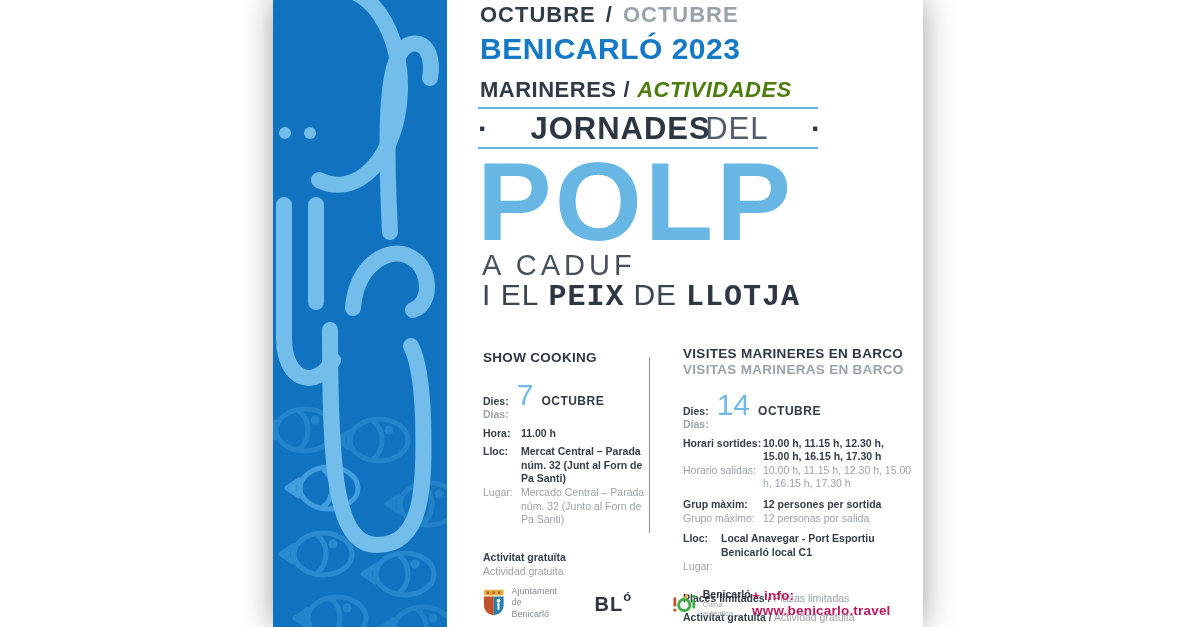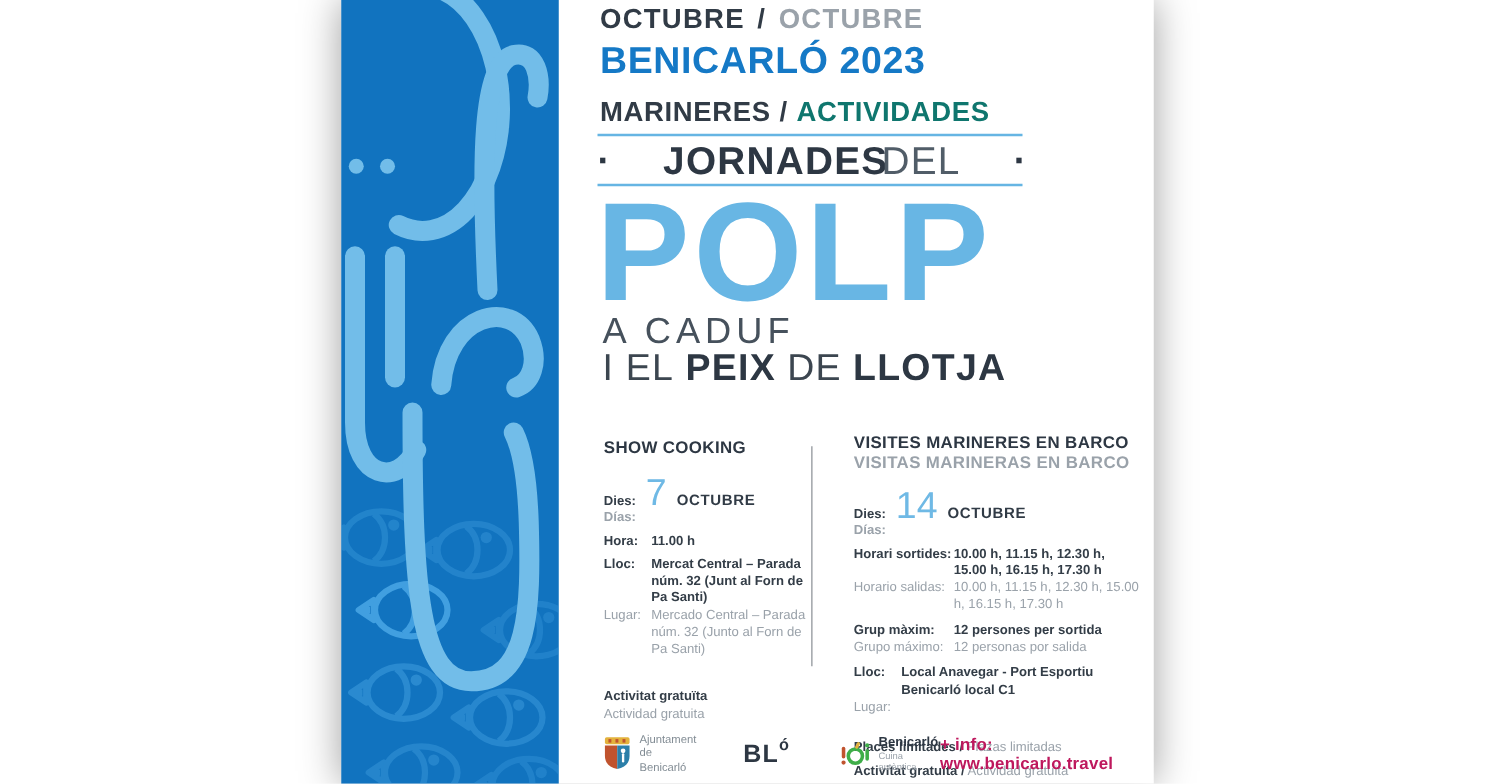--- a/index.html
+++ b/index.html
@@ -15,36 +15,36 @@
           background:#1173bf; overflow:hidden; }
   .band svg { position:absolute; left:0; top:0; }
 
   
   .hdr { position:absolute; left:207px; top:2px; width:420px; }
   .row-flex { display:flex; align-items:baseline; }
   .months { gap:10px; font-size:22px; font-weight:800; letter-spacing:1px; color:#313b46; }
   .months .gray { color:#9aa2aa; }
   .cityyear { margin-top:4px; font-size:30px; font-weight:800; letter-spacing:.5px; color:#1579c6; }
   .acts { margin-top:11px; gap:7px; font-size:22px; font-weight:800; letter-spacing:.5px; color:#313b46; }
-  .acts .gray { color:#0f766e; }
+  .acts .gray { color:#4d7c0f;font-style:italic; }
   .hairline { position:absolute; left:205px; width:340px; height:0; border-top:2px solid #66b5e3; }
   .hl1 { top:107px; } .hl2 { top:147px; }
   .jornades { position:absolute; left:205px; top:111px; width:343px; display:flex;
               align-items:center; justify-content:space-between; font-size:31px; color:#2d3743; }
   .jornades .dot { font-weight:800; font-size:30px; }
   .jornades .b { font-weight:800; letter-spacing:1px; }
   .jornades .l { font-weight:400; color:#515d68; letter-spacing:1px; margin-left:-48px; }
   .polp { position:absolute; left:204px; top:146px; font-size:112px; line-height:1;
           font-weight:800; letter-spacing:3px; color:#68b6e4;text-align:right; }
   .sub1 { position:absolute; left:209px; top:249px; font-size:29px; font-weight:400;
           letter-spacing:4px; color:#46515c; }
   .sub2 { position:absolute; left:209px; top:278px; display:flex; gap:9px;
           font-size:30px; color:#2d3743; align-items:baseline; }
   .sub2 .light { font-weight:400; letter-spacing:1px; color:#3c4650; }
-  .sub2 .bold  { font-weight:800; letter-spacing:1px; }
+  .sub2 .bold  { font-weight:800; letter-spacing:1px;font-family:Liberation Mono, monospace; }
 
   
   .col { position:absolute; font-size:10.5px; color:#333d47; }
   .col h3 { font-size:13.5px; font-weight:800; letter-spacing:.3px; color:#2d3743; line-height:1.2; }
   .col h3.gray { color:#9aa2aa; }
   .col-left  { left:210px; top:350px; width:165px; }
   .col-right { left:410px; top:346px; width:230px; }
   .vdivider { position:absolute; left:376px; top:357px; width:1px; height:176px; background:#8d9298; }
 
   .dies-row { display:flex; align-items:baseline; gap:8px; }

